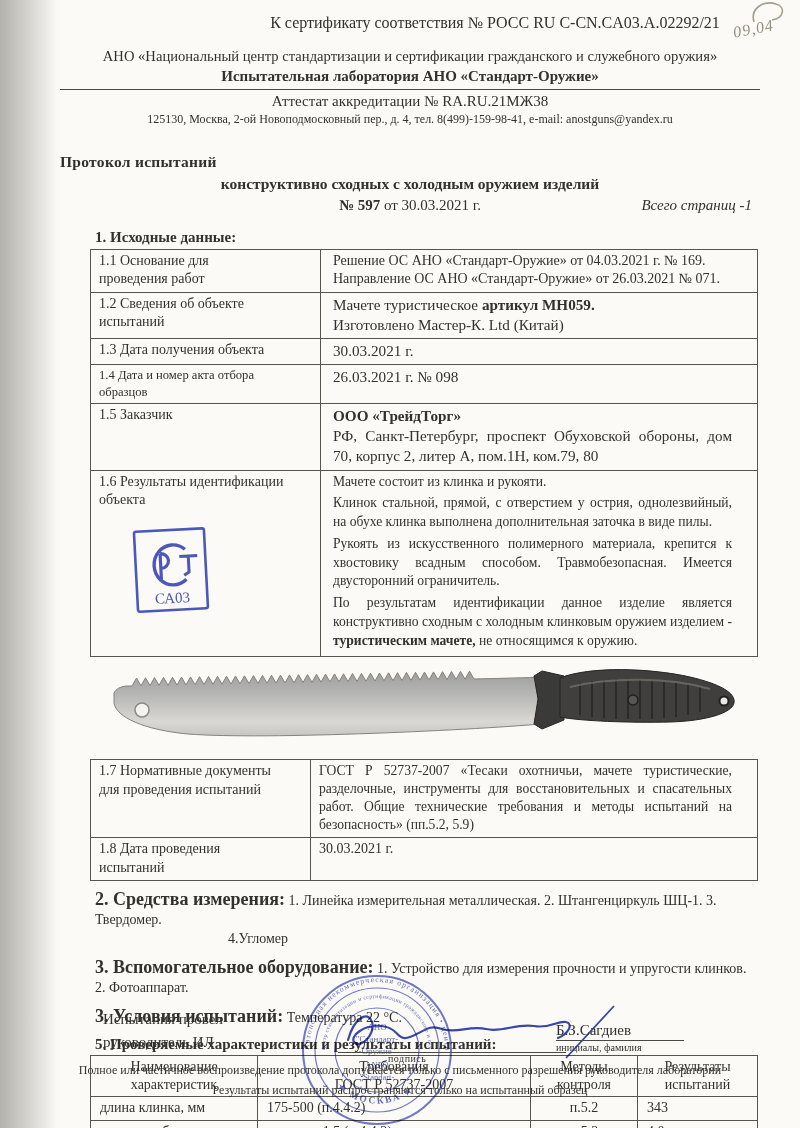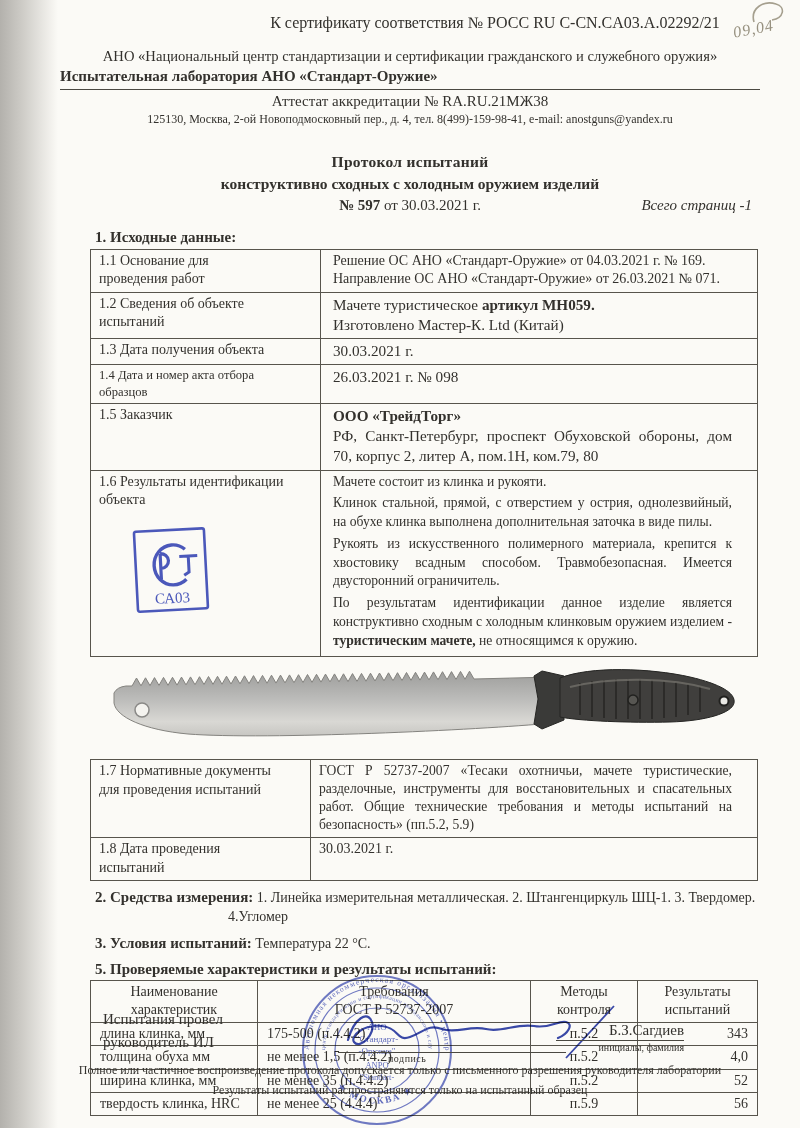--- a/index.html
+++ b/index.html
@@ -4,52 +4,52 @@
 <style>
   html,body{margin:0;padding:0;background:#e8e6e1;}
   .page{position:relative;width:800px;height:1128px;background:#fbfaf6;overflow:hidden;
         font-family:"Liberation Serif","DejaVu Serif",serif;color:#33312d;}
   .scan-edge{position:absolute;left:0;top:0;width:58px;height:100%;
         background:linear-gradient(90deg,#b3b1ac 0%,#cfcdc8 40%,rgba(251,250,246,0) 100%);}
   .content{position:absolute;left:60px;top:0;width:700px;}
   .pre{white-space:pre-line;}
   .cert-line{margin-top:14px;padding-left:170px;text-align:center;font-size:16px;}
   .org-line{margin-top:16px;text-align:center;font-size:14.6px;}
-  .lab-line{margin-top:3px;text-align:left;font-size:15px;font-weight:700;}
+  .lab-line{margin-top:3px;text-align:center;font-size:15px;font-weight:700;}
   .rule{margin-top:4px;border-top:1.6px solid #4a4841;}
   .accr-line{margin-top:3px;text-align:center;font-size:15px;}
   .addr-line{margin-top:2px;text-align:center;font-size:12px;}
-  .title1{margin-top:26px;text-align:center;font-size:15.5px;font-weight:700;letter-spacing:.3px;}
+  .title1{margin-top:26px;text-align:left;font-size:15.5px;font-weight:700;letter-spacing:.3px;}
   .title2{margin-top:4px;text-align:center;font-size:15.5px;font-weight:700;}
   .title3-row{position:relative;margin-top:4px;text-align:center;font-size:15px;height:22px;}
   .pages-note{position:absolute;right:8px;top:0;font-style:italic;font-size:15px;}
   .s-head{font-weight:700;font-size:15px;margin:10px 0 3px 35px;}
   table{border-collapse:collapse;margin-left:30px;width:668px;table-layout:fixed;}
   td{border:1.2px solid #57544c;vertical-align:top;padding:2px 25px 3px 8px;font-size:14px;line-height:1.32;}
   .t1 .lab{width:196px;}
   .t1 .val{padding-left:12px;}
   .big{font-size:15.2px;}
   .just{text-align:justify;}
   .p16{margin:0 0 3px 0;text-align:justify;font-size:13.6px;line-height:1.38;}
   .rst-wrap{margin:14px 0 0 28px;}
   .machete-wrap{margin:6px 0 4px 30px;}
   .t2 .lab{width:186px;}
   .sec{margin:6px 0 2px 35px;font-size:14px;line-height:1.35;}
-  .sec b{font-size:15px;}
+  .sec b{font-size:18px;}
   .sec .indent2{margin-left:133px;}
   .t5 td{padding:2px 9px;}
   .t5 .c0{width:148px;text-align:left;}
   .t5 .c1{width:254px;text-align:left;}
   .t5 .c2{width:88px;text-align:center;}
-  .t5 .c3{text-align:right;}
+  .t5 .c3{text-align:left;}
   .t5 .hd{text-align:center;font-size:14px;}
   .sig-left{position:absolute;left:103px;top:1008px;font-size:15px;line-height:1.55;}
   .sig-line{position:absolute;left:338px;top:1052px;width:228px;border-top:1.4px solid #4a4841;}
   .sig-label{position:absolute;left:388px;top:1053px;font-size:10px;letter-spacing:.5px;}
-  .name-block{position:absolute;left:556px;top:1022px;width:128px;text-align:right;}
+  .name-block{position:absolute;left:556px;top:1022px;width:128px;text-align:left;}
   .name-block .nm{font-size:15px;}
   .name-block .ln{border-top:1.3px solid #4a4841;margin-top:1px;}
   .name-block .lb{font-size:10px;margin-top:1px;}
   .footer{position:absolute;left:0;top:1060px;width:800px;text-align:center;font-size:12px;line-height:1.7;}
   .stamp{position:absolute;left:292px;top:972px;mix-blend-mode:multiply;opacity:.88;}
   .signature{position:absolute;left:330px;top:992px;mix-blend-mode:multiply;}
   .hand-note{position:absolute;left:733px;top:20px;font-size:16px;font-style:italic;color:#96907f;
              transform:rotate(-11deg);letter-spacing:1px;}
   .hand-loop{position:absolute;left:748px;top:0px;}
 </style>
@@ -173,20 +173,23 @@
       <tr>
         <td class="lab">1.8 Дата проведения  испытаний</td>
         <td class="val">30.03.2021 г.</td>
       </tr>
     </tbody>
       </table>
 
     <div class="sec">
       <b>2. Средства измерения:</b><span>  1. Линейка измерительная металлическая.  2. Штангенциркуль ШЦ-1. 3. Твердомер.</span>
       <div class="indent2">4.Угломер</div>
+    </div>
+    <div class="sec">
+      <b>3.  Вспомогательное  оборудование:</b><span> 1. Устройство для измерения прочности и упругости клинков.  2.  Фотоаппарат.</span>
     </div>
     <div class="sec">
       <b>3. Условия испытаний:</b><span> Температура 22 °С.</span>
     </div>
 
     <div class="s-head" style="margin-top:7px;margin-bottom:2px;">5. Проверяемые характеристики и результаты испытаний:</div>
 
     <table class="t5">
       <tbody>
           <tr>

